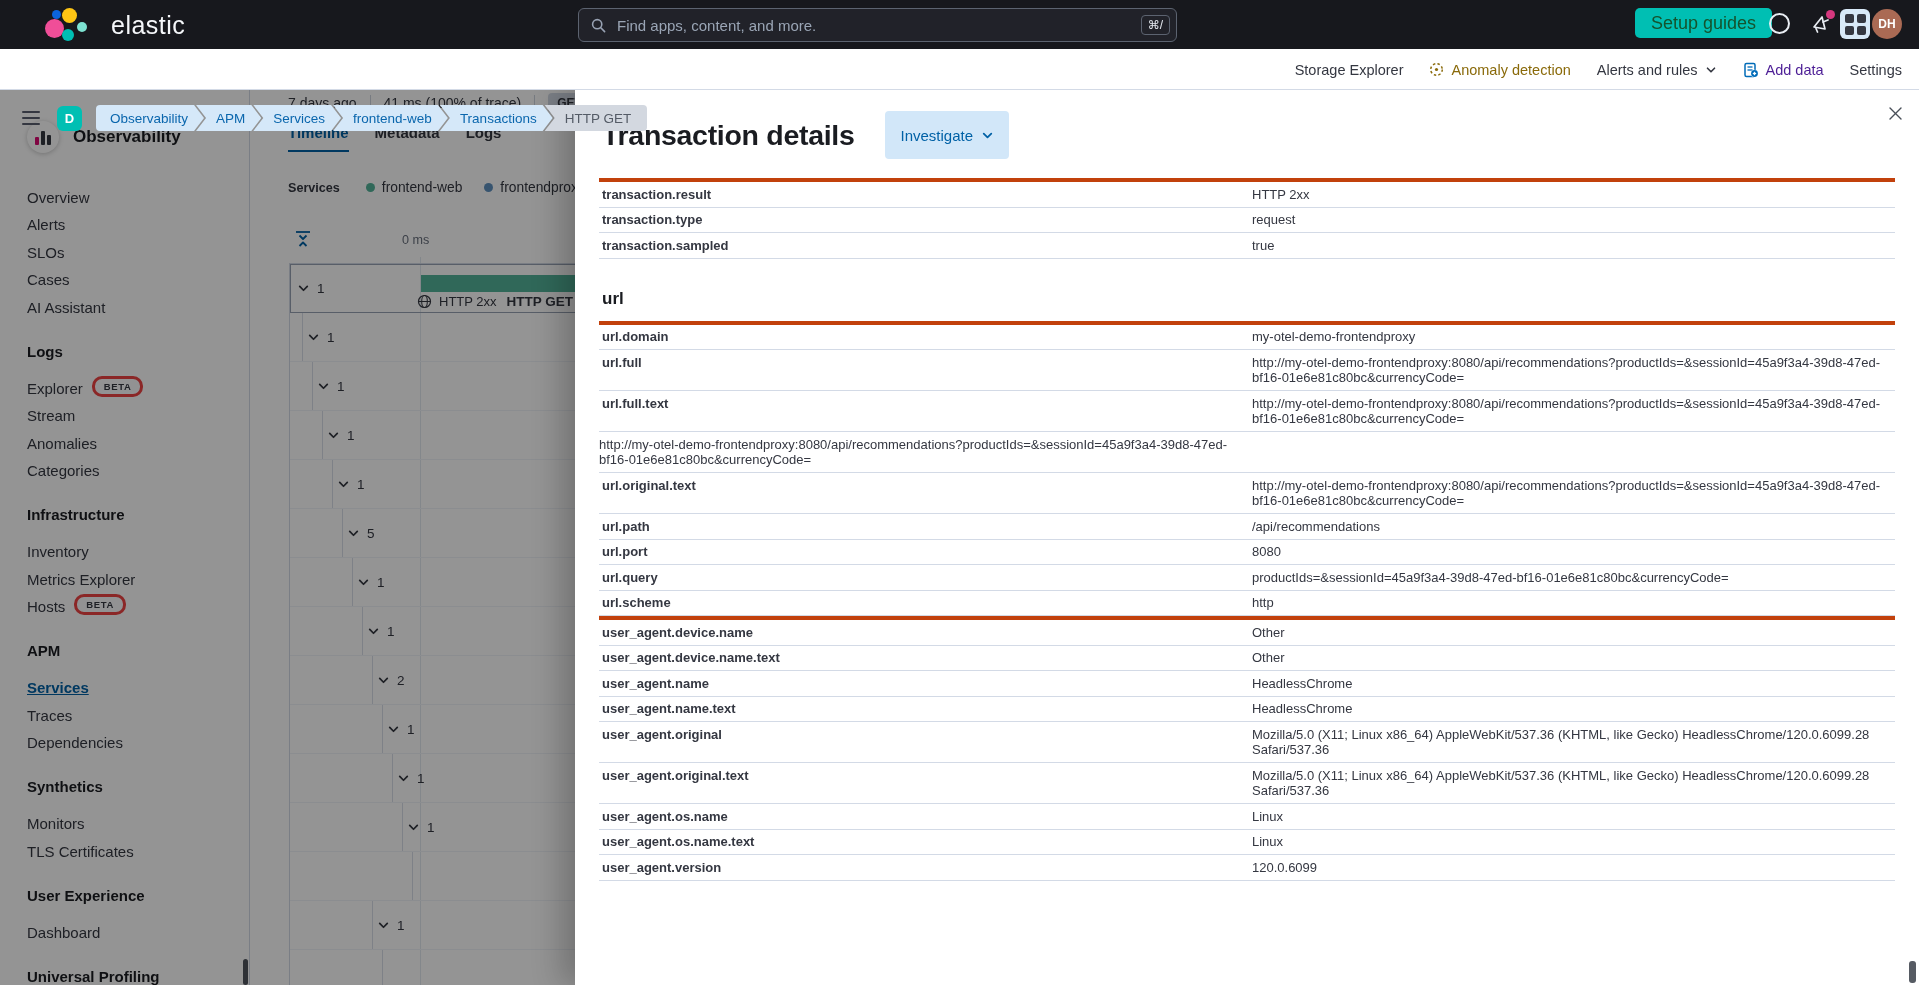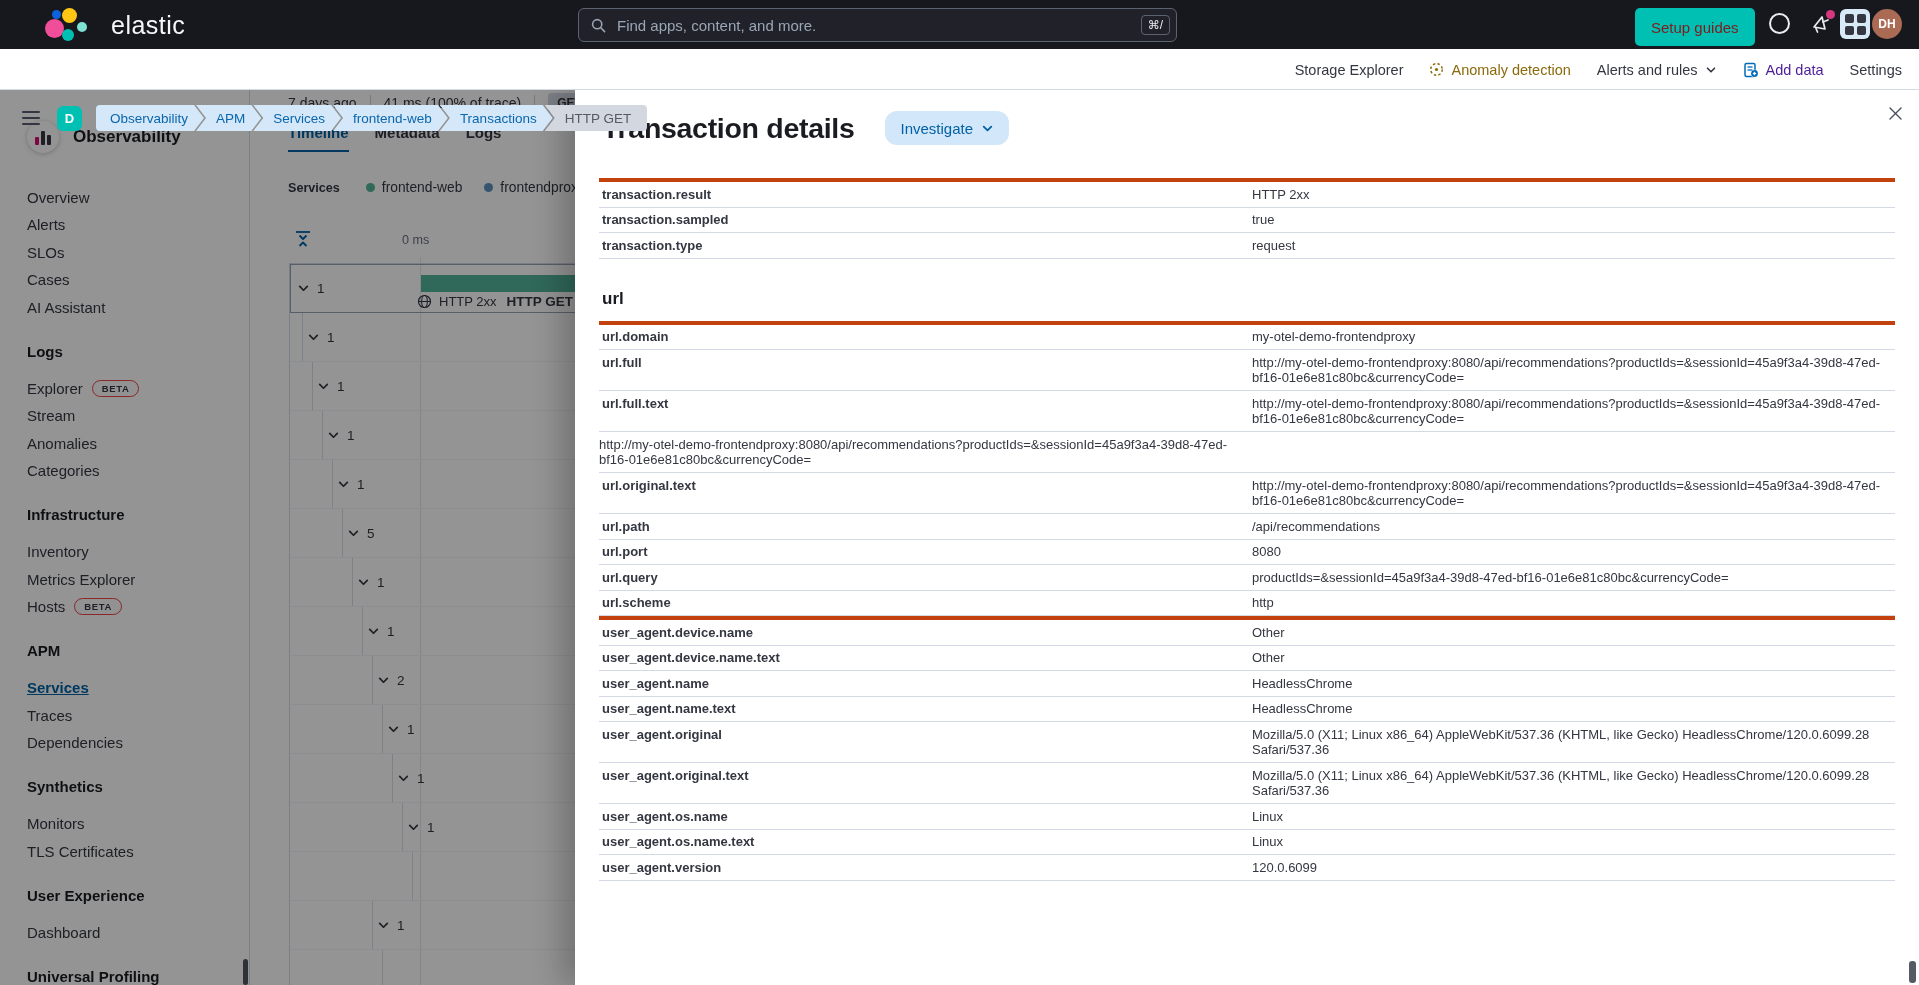--- a/index.html
+++ b/index.html
@@ -18,22 +18,22 @@
   .lc4 { width:9px;  height:9px;  background:#0b64dd; left:7px;  top:3px; }
   .lc5 { width:10px; height:10px; background:#7de2d1; left:32px; top:15px; }
   .logo-text { font-size:25px; color:#f5f7fa; letter-spacing:0.5px; margin-left:16px; font-weight:500; }
   .search-box { position:absolute; left:578px; top:8px; width:599px; height:34px; background:#212229;
                 border:1px solid #5c6370; border-radius:6px; display:flex; align-items:center; padding:0 6px 0 12px; }
   .search-box input { flex:1; background:transparent; border:none; outline:none; color:#d7dce5;
                       font-size:15px; font-family:inherit; }
   .search-box input::placeholder { color:#9aa5b5; opacity:1; }
   .search-icon { margin-right:9px; display:flex; }
   .kbd-badge { border:1px solid #5c6370; border-radius:4px; color:#e6eaf1; font-size:12px; padding:2px 6px; }
-  .setup-btn { position:absolute; left:1635px; top:8px; height:38px; padding:0 16px; background:#00bfb3;
-               border:none; border-radius:5px; color:#7f1d1d; font-size:15px; font-weight:500;
+  .setup-btn { position:absolute; left:1635px; top:8px; height:30px; padding:0 16px; background:#00bfb3;
+               border:none; border-radius:5px; color:#14532d; font-size:18px; font-weight:500;
                font-family:inherit; cursor:pointer; }
   .hdr-icon { position:absolute; top:13px; display:flex; }
   .help-ring { left:1769px; } .help-ring i { display:block; width:21px; height:21px; border:2px solid #e9edf3; border-radius:50%; }
   .news-ic { left:1810px; }
   .news-dot { position:absolute; right:-3px; top:-3px; width:9px; height:9px; background:#d6387f; border-radius:50%; }
   .apps-tile { position:absolute; left:1840px; top:9px; width:30px; height:30px; background:#d8e9f8; border-radius:6px;
                display:grid; grid-template-columns:9px 9px; grid-template-rows:9px 9px; gap:3px; place-content:center; }
   .apps-tile b { background:#343741; border-radius:2px; }
   .avatar { position:absolute; left:1872px; top:9px; width:30px; height:30px; border-radius:50%;
             background:#aa6a54; color:#fff; font-size:12px; font-weight:bold; display:flex;
@@ -77,21 +77,21 @@
   .sb-logo b { display:block; width:4px; border-radius:1px; }
   .sb-logo .b1 { height:8px;  background:#dd0a73; }
   .sb-logo .b2 { height:14px; background:#343741; }
   .sb-logo .b3 { height:10px; background:#343741; }
   .sb-title { font-size:17px; font-weight:bold; color:#1a1c21; margin-left:14px; }
   .sb-nav { margin-top:24px; }
   .nav-item { height:27.5px; display:flex; align-items:flex-end; font-size:15px; color:#343741; cursor:pointer; }
   .nav-item.active span.lbl { color:#0061a6; font-weight:bold; text-decoration:underline; }
   .nav-heading { height:27.5px; display:flex; align-items:center; font-size:15px; font-weight:bold;
                  color:#1a1c21; margin-top:22px; margin-bottom:4px; }
-  .beta-pill { margin-left:9px; border:1px solid #ef4444; background:#fbfcfe; border-radius:10px;
+  .beta-pill { margin-left:9px; border:3px solid #ef4444; background:#fbfcfe; border-radius:10px;
                font-size:9.5px; font-weight:bold; letter-spacing:0.6px; color:#343741; padding:2px 9px; }
   .sb-scroll { position:absolute; right:1px; bottom:0; width:5px; height:26px; background:#50555e; border-radius:3px; }
 
   
   .content { position:absolute; left:250px; top:90px; width:1669px; height:895px; background:#fff; z-index:5; }
   .summary { position:absolute; left:38px; top:3px; display:flex; align-items:center; font-size:14px; color:#343741; }
   .vdiv { width:1px; height:17px; background:#cdd4de; margin:0 13px; }
   .method-badge { background:#d3dae6; border-radius:4px; font-size:12px; font-weight:bold; color:#343741;
                   padding:3px 9px; }
   .tabs { position:absolute; left:38px; top:34px; display:flex; gap:26px; font-size:15px; font-weight:bold; }
@@ -116,21 +116,21 @@
             font-size:13px; color:#343741; white-space:nowrap; }
   .wf-lbl .nm { font-weight:bold; font-size:13.5px; margin-left:3px; }
 
   
   .flyout { position:absolute; left:575px; top:90px; width:1344px; height:895px; background:#fff; z-index:30;
             box-shadow:-14px 0 28px rgba(0,0,0,0.22); }
   .fly-close { position:absolute; right:13px; top:12px; width:22px; height:22px; display:flex;
                align-items:center; justify-content:center; cursor:pointer; }
   .fly-head { position:absolute; left:27px; top:21px; display:flex; align-items:center; }
   .fly-title { font-size:28.5px; font-weight:bold; color:#1a1c21; letter-spacing:-0.3px; }
-  .investigate { margin-left:31px; height:34px; background:#d2e7f9; border:none; border-radius:12px;
+  .investigate { margin-left:31px; height:48px; background:#d2e7f9; border:none; border-radius:4px;
                  color:#0061a6; font-size:15px; font-family:inherit; padding:0 15px; display:flex;
                  align-items:center; gap:8px; cursor:pointer; }
   .fly-body { position:absolute; left:24px; right:24px; top:88px; bottom:0; overflow:hidden; }
   .fsection h3 { margin:30px 0 12px 3px; font-size:17px; font-weight:bold; color:#1a1c21; }
   .fsection .tbl .trow:first-child { border-top:4px solid #c2410c; }
   .trow { display:grid; grid-template-columns:653px 1fr; border-bottom:1px solid #d3dae6;
           padding:4.5px 0; align-items:start; }
   .trow .k { font-size:13px; font-weight:bold; color:#343741; padding-left:3px; line-height:15.5px; }
   .trow .v { font-size:13px; color:#343741; line-height:15.5px; overflow-wrap:anywhere; }
   .fly-scroll { position:absolute; right:3px; bottom:2px; width:7px; height:22px; background:#565b63; border-radius:3px; }
@@ -500,26 +500,26 @@
       </button>
     </div>
     <div class="fly-body" id="fly-body">
         <div class="fsection">
           <div class="tbl" style="margin-top: 0px;">
             <div class="trow">
               <span class="k">transaction.result</span>
               <span class="v">HTTP 2xx</span>
             </div>
             <div class="trow">
+              <span class="k">transaction.type</span>
+              <span class="v">request</span>
+            </div>
+            <div class="trow">
               <span class="k">transaction.sampled</span>
               <span class="v">true</span>
-            </div>
-            <div class="trow">
-              <span class="k">transaction.type</span>
-              <span class="v">request</span>
             </div>
           </div>
         </div>
         <div class="fsection">
           <h3>url</h3>
           <div class="tbl">
             <div class="trow">
               <span class="k">url.domain</span>
               <span class="v">my-otel-demo-frontendproxy</span>
             </div>

